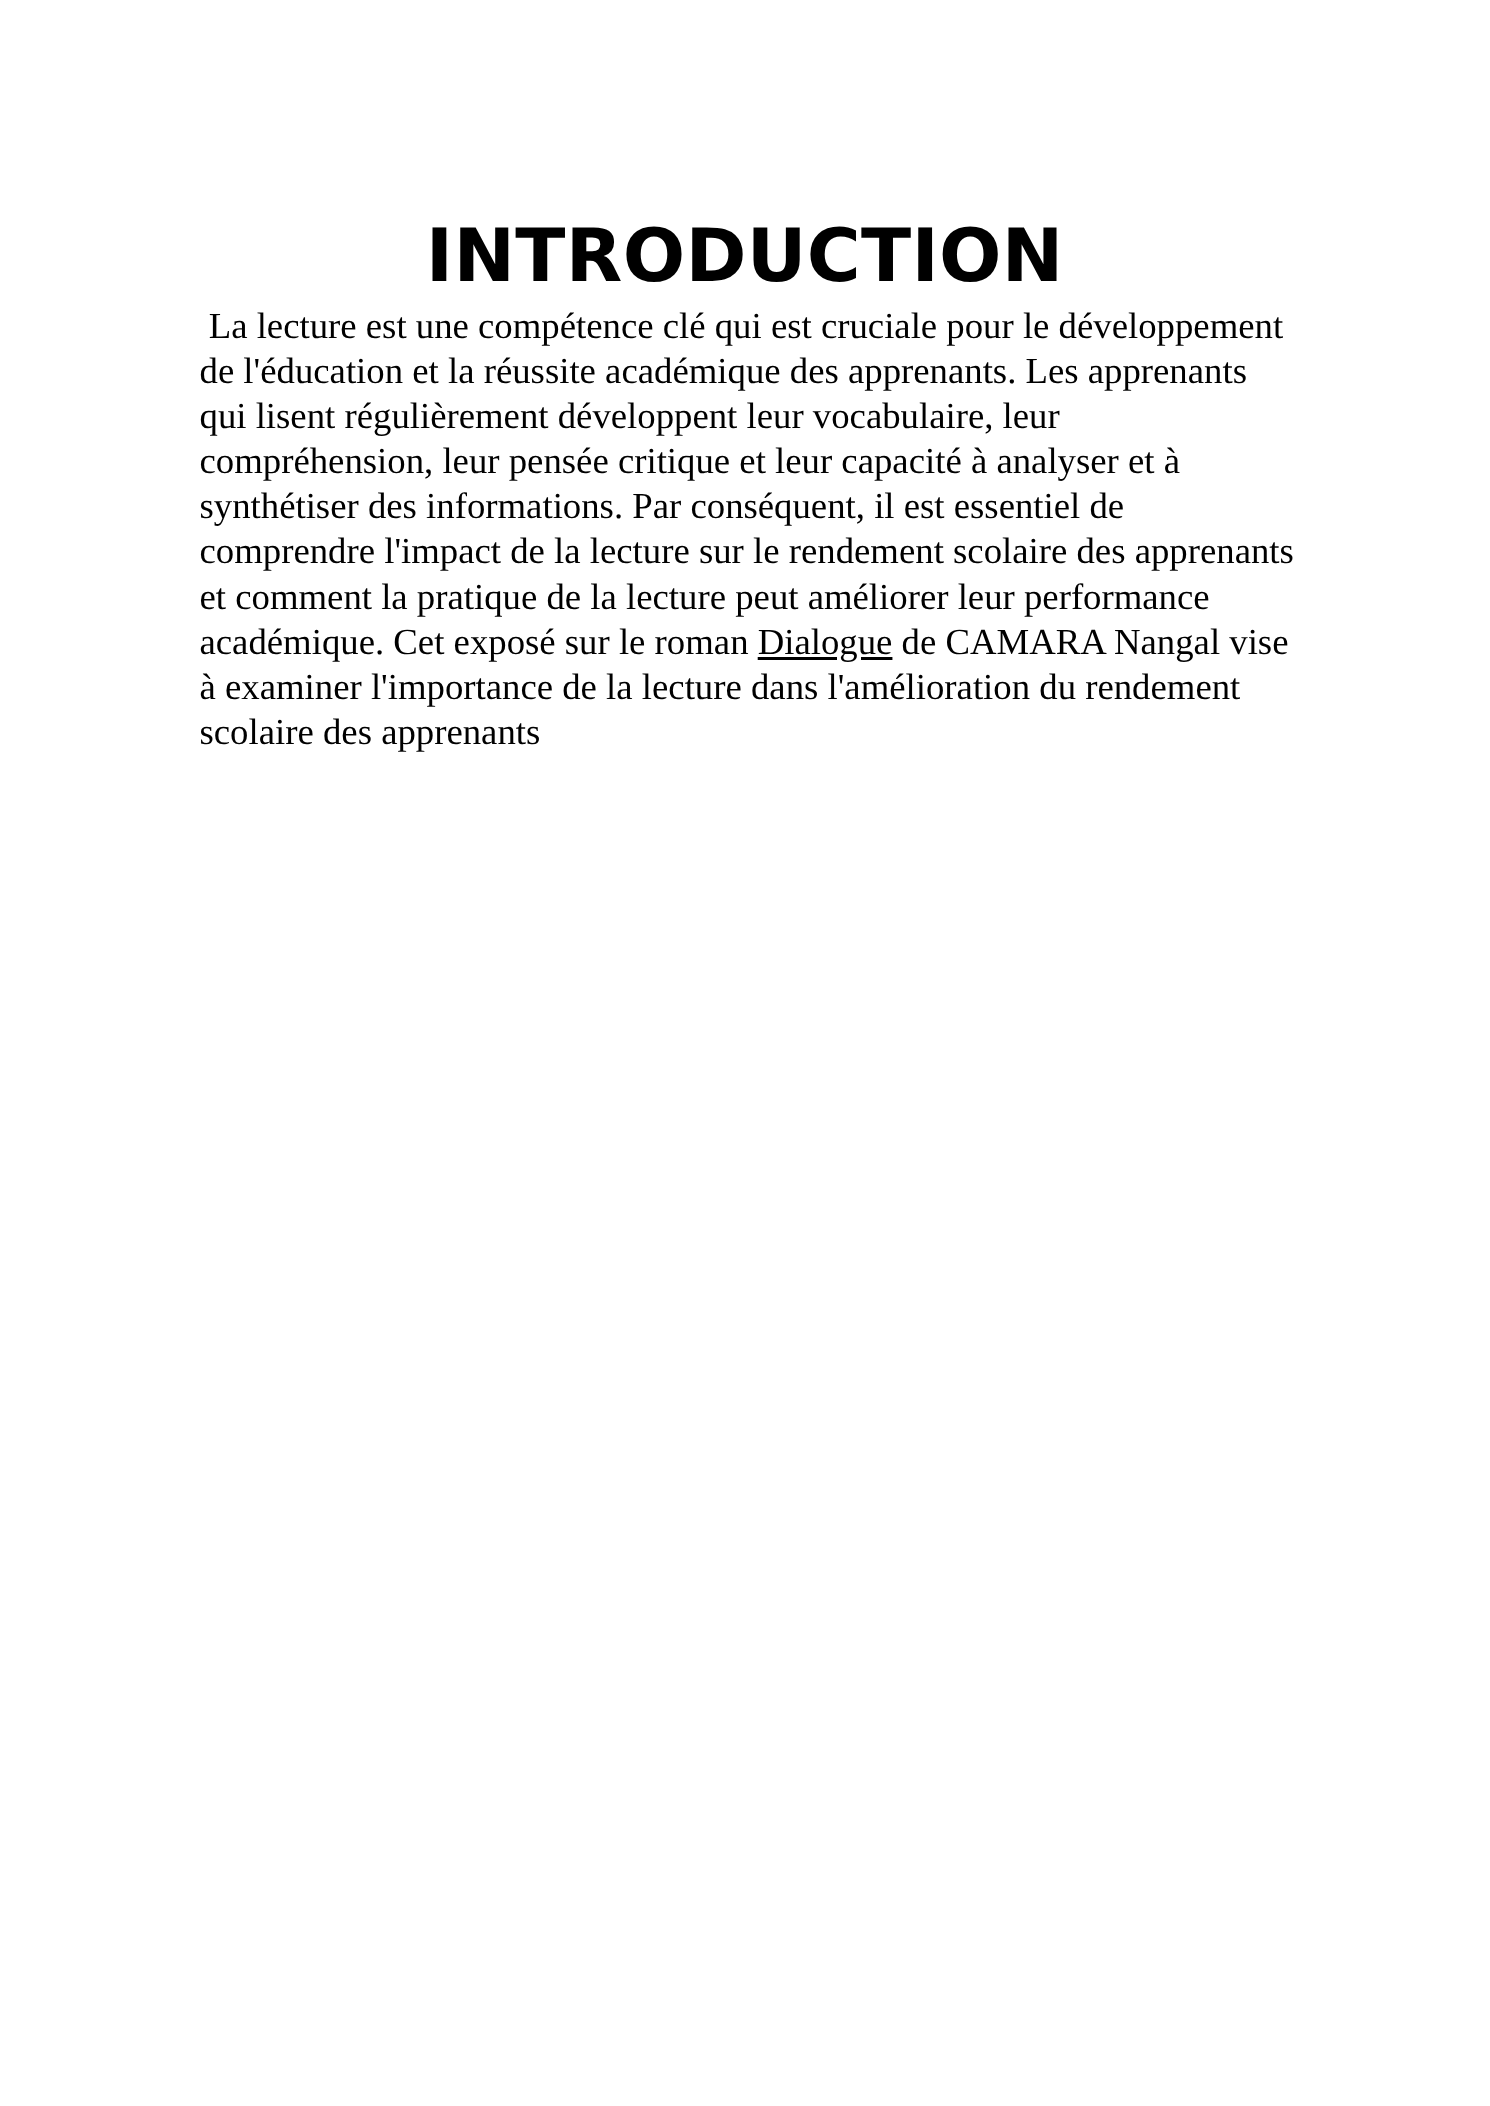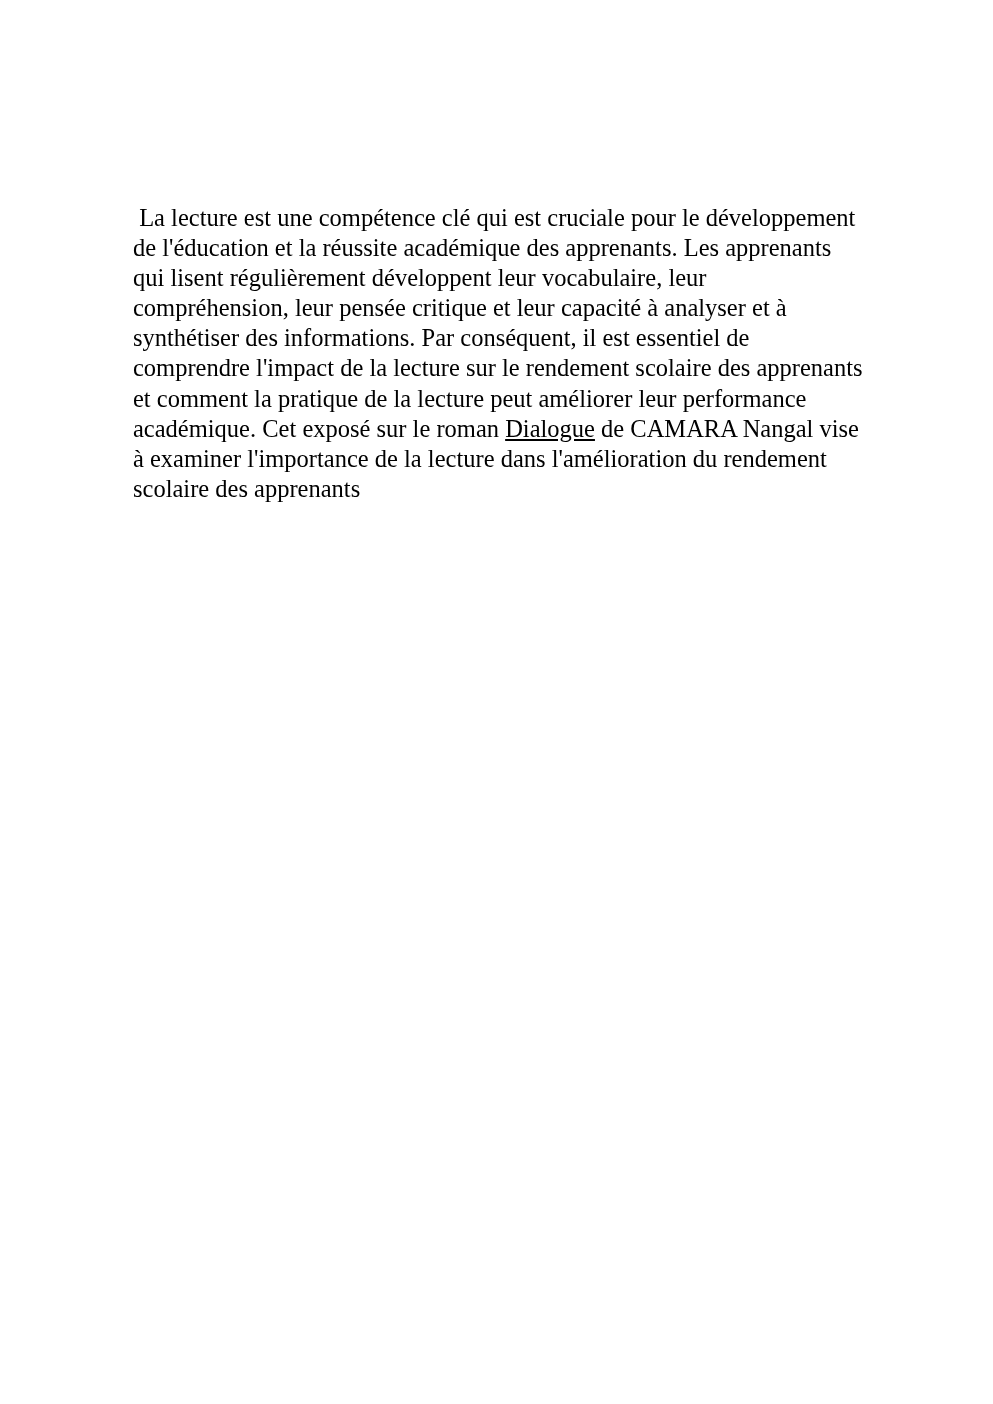--- a/index.html
+++ b/index.html
@@ -66,18 +66,19 @@
   .title-work {
     text-decoration: underline;
     text-underline-offset: 2px;
   }
 </style>
 </head>
 <body>
 
 <div class="page">
 
+  <h1 class="doc-title">INTRODUCTION</h1>
 
   <div class="body-block">
     <p class="body-paragraph"><span class="lead-space"> </span><span>La lecture est une compétence clé qui est cruciale pour le développement de l'éducation et la réussite académique des apprenants. Les apprenants qui lisent régulièrement développent leur vocabulaire, leur compréhension, leur pensée critique et leur capacité à analyser et à synthétiser des informations. Par conséquent, il est essentiel de comprendre l'impact de la lecture sur le rendement scolaire des apprenants et comment la pratique de la lecture peut améliorer leur performance académique. Cet exposé sur le roman </span><span class="title-work">Dialogue</span><span> de CAMARA Nangal vise à examiner l'importance de la lecture dans l'amélioration du rendement scolaire des apprenants</span></p>
   </div>
 
 </div>
 
 </body></html>

